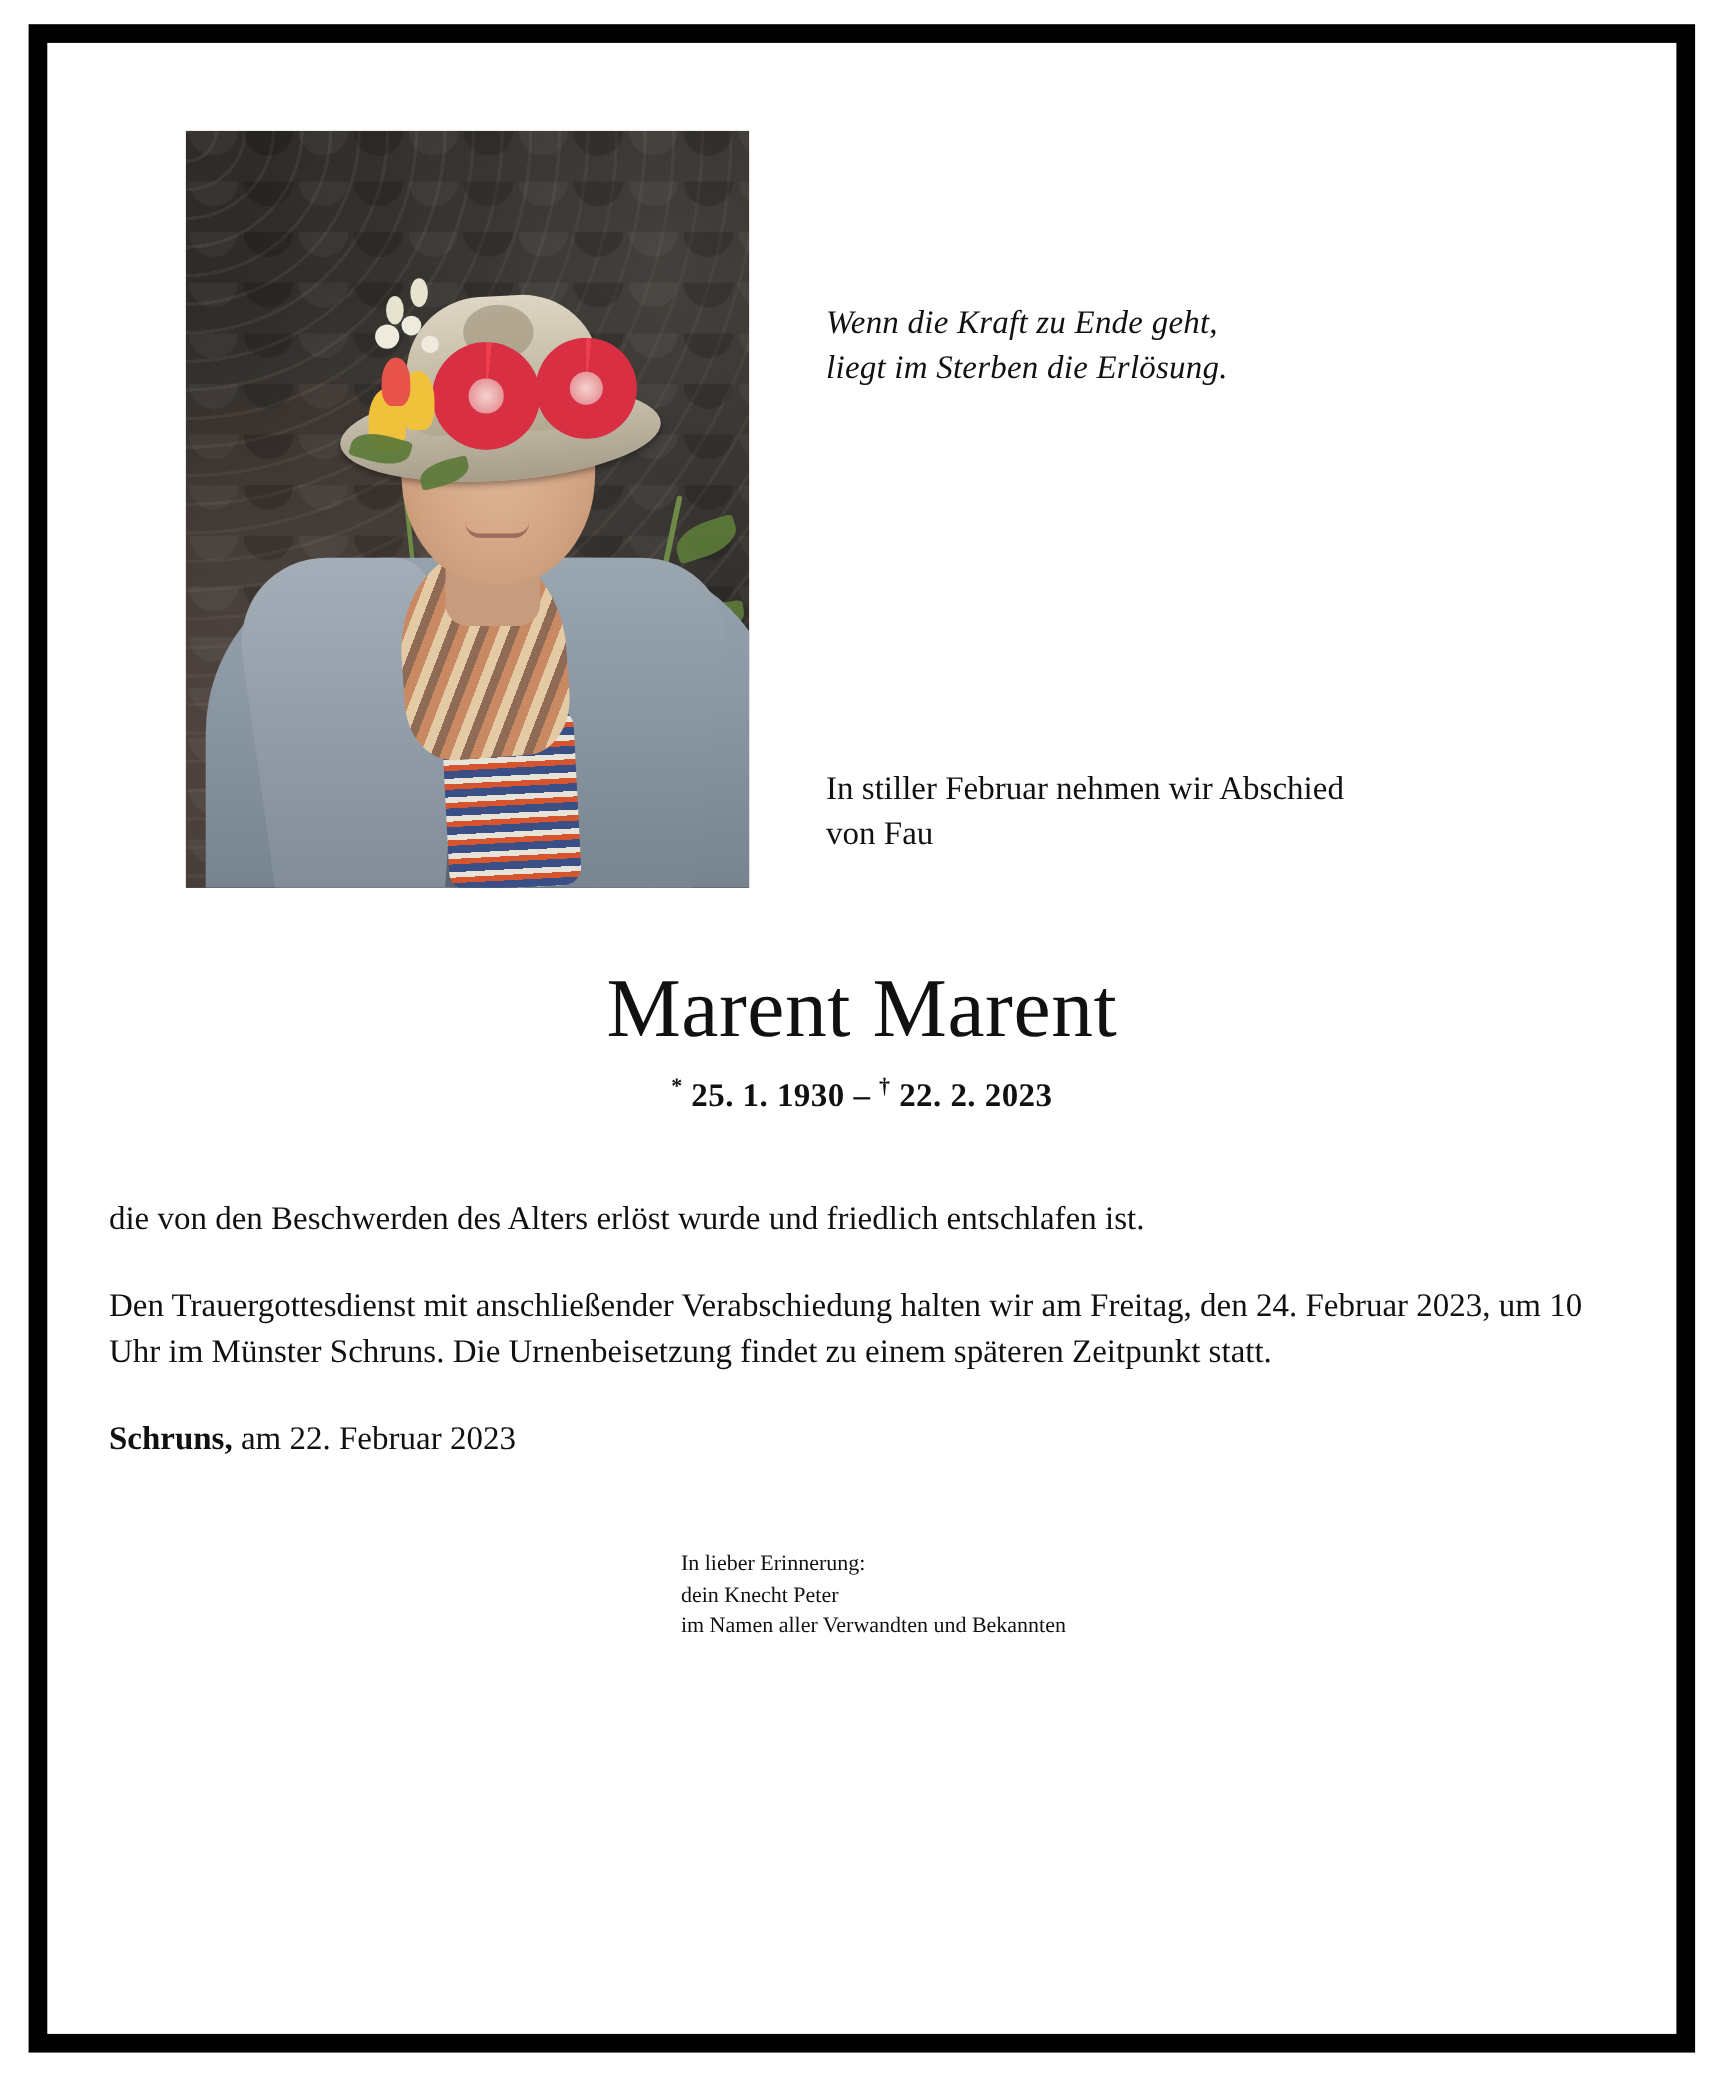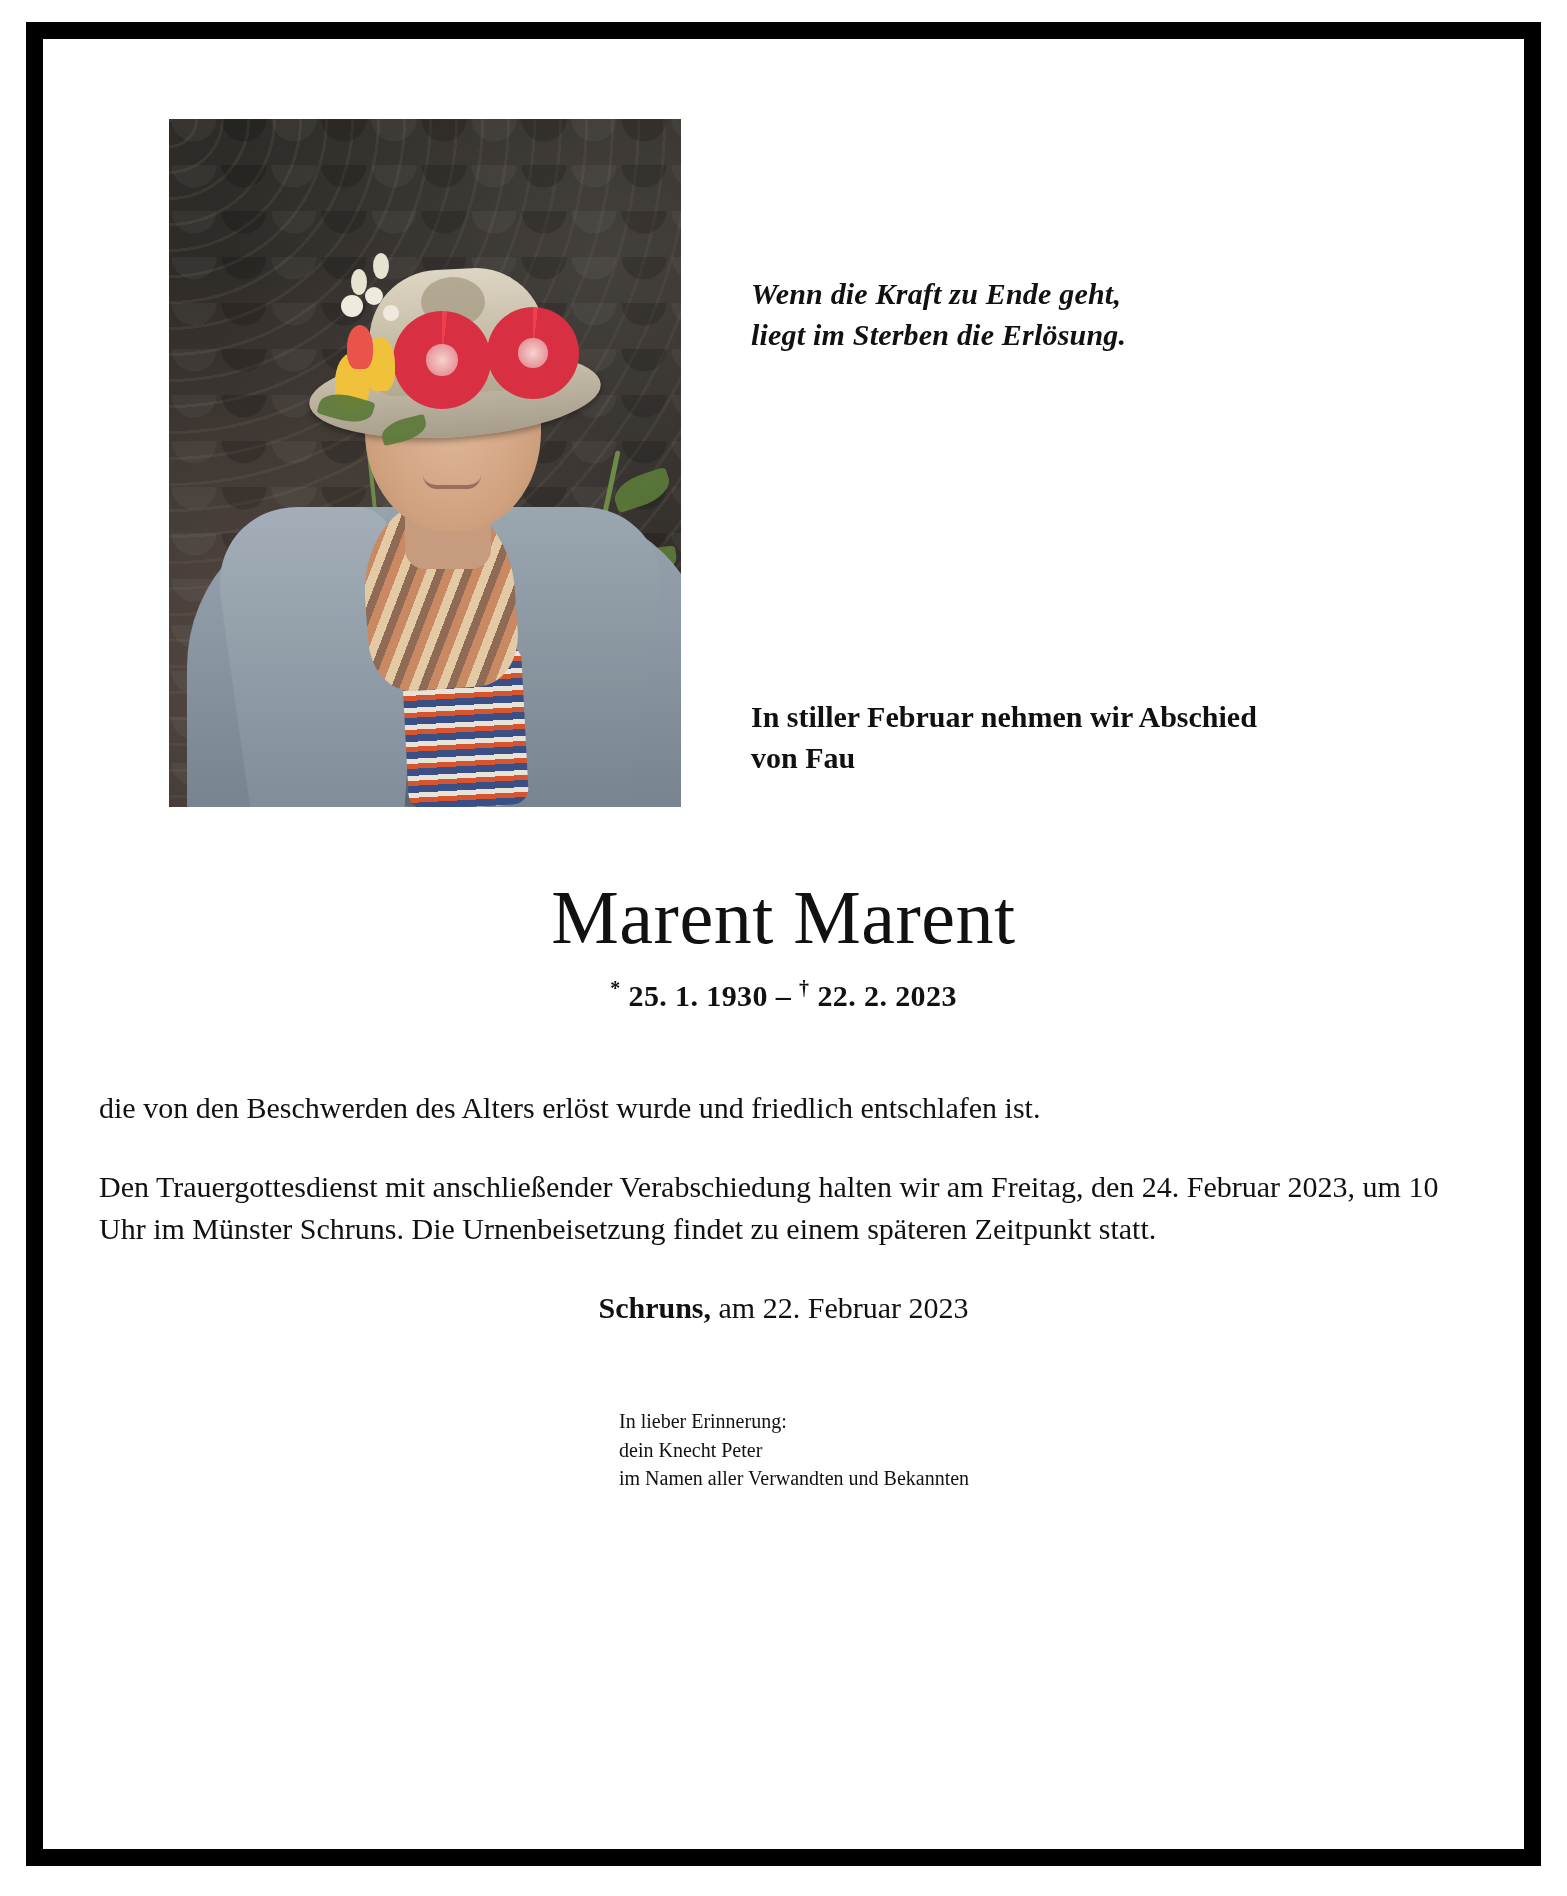--- a/index.html
+++ b/index.html
@@ -31,21 +31,20 @@
     border: 17px solid #000000;
     background: #ffffff;
     position: relative;
     padding: 38px 56px 40px 56px;
   }
 
   .top-area {
     display: flex;
     flex-direction: row;
     align-items: flex-start;
-    font-weight: bold;
   }
 
   
   .photo-wrap {
     width: 512px;
     flex: 0 0 512px;
     margin-left: 70px;
     margin-top: 42px;
   }
   .photo {
@@ -328,21 +327,21 @@
 
   
   .body {
     margin-top: 74px;
     font-size: 30px;
     line-height: 1.42;
   }
   .body p {
     margin: 0 0 36px 0;
   }
-  .body p:last-child { margin-bottom: 16px; text-align: center; }
+  .body p:last-child { margin-bottom: 16px; }
   .place {
     font-weight: bold;
   }
 
   
   .closing {
     margin-top: 78px;
     font-size: 20px;
     line-height: 1.42;
     padding-left: 520px;

